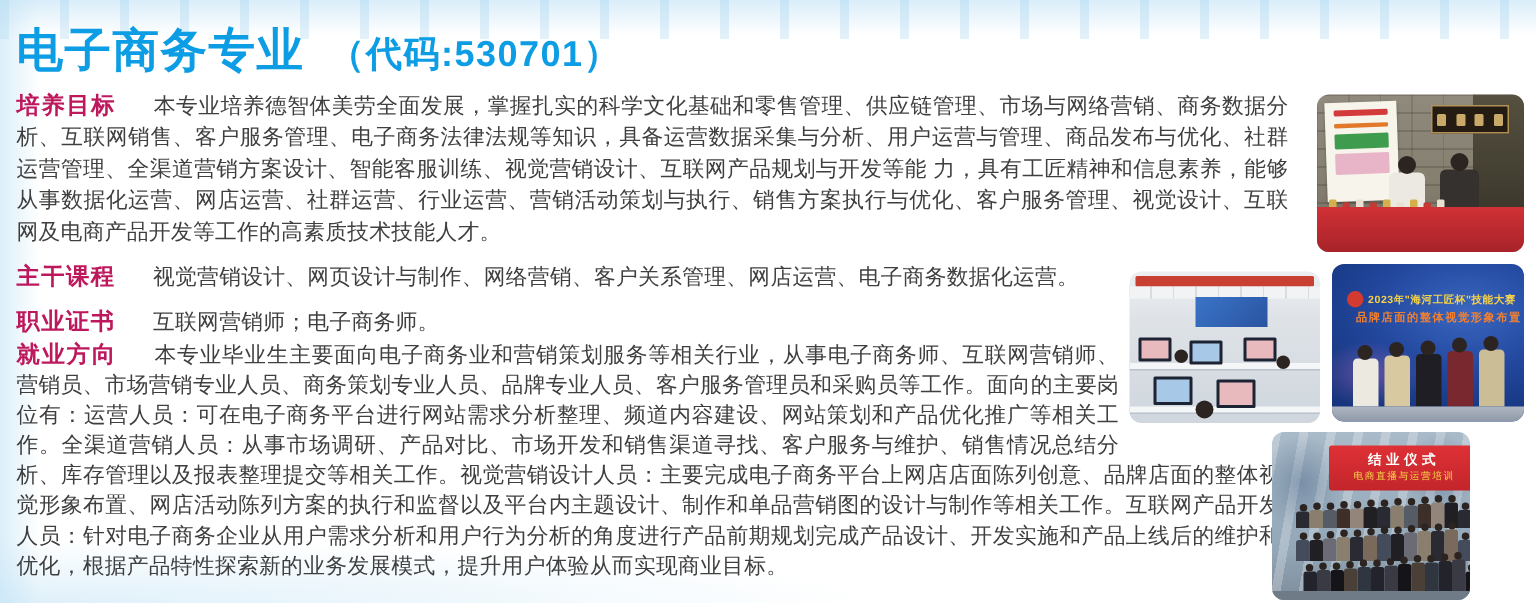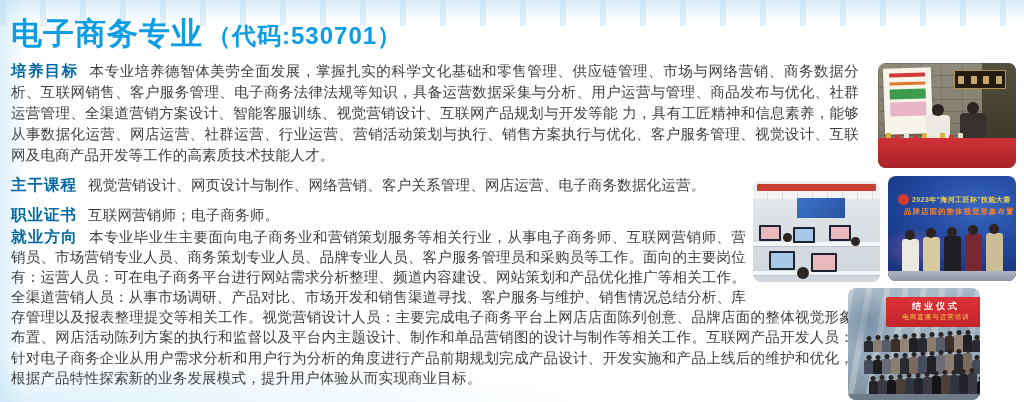--- a/index.html
+++ b/index.html
@@ -10,27 +10,27 @@
   
   .bg-top{position:absolute;left:0;top:0;width:1024px;height:26px;
     background:
       repeating-linear-gradient(90deg,rgba(150,205,235,.28) 0 6px,rgba(255,255,255,0) 6px 40px),
       linear-gradient(180deg,#d9edf9 0%,rgba(255,255,255,0) 90%);}
   .bg-left{position:absolute;left:0;top:0;width:26px;height:402px;
     background:linear-gradient(90deg,rgba(190,225,245,.55),rgba(255,255,255,0));}
   .bg-bottom{position:absolute;left:0;bottom:0;width:700px;height:60px;
     background:radial-gradient(120% 100% at 0% 100%,rgba(190,225,245,.5),rgba(255,255,255,0) 70%);}
 
-  .title-row{position:absolute;left:11px;top:13px;display:flex;align-items:baseline;gap:4px;white-space:nowrap;}
+  .title-row{position:absolute;left:11px;top:13px;display:flex;align-items:baseline;gap:16px;white-space:nowrap;}
   .title{font-size:31px;font-weight:900;color:#0d9de4;letter-spacing:1px;}
   .title-code{font-size:24px;font-weight:700;color:#0d9de4;letter-spacing:1px;}
 
   .sec{position:absolute;left:11px;margin:0;color:#3f3f3f;font-size:14.5px;
        text-align:justify;letter-spacing:.2px;}
-  .sec .label{color:#0369a1;font-weight:bold;font-size:15.5px;margin-right:11px;letter-spacing:1px;}
+  .sec .label{color:#be185d;font-weight:bold;font-size:15.5px;margin-right:25px;letter-spacing:1px;}
   .sec-goal{top:61px;width:848px;line-height:20.9px;}
   .sec-course{top:175px;width:848px;line-height:20px;}
   .sec-cert{top:205px;width:848px;line-height:20px;}
   .sec-job{top:227px;width:843px;line-height:20.1px;}
   .wrap-spacer{float:right;width:108px;height:62px;}
 
   
   .photo{position:absolute;border-radius:8px;overflow:hidden;}
   .ph1{left:878px;top:63px;width:138px;height:105px;
     background:

